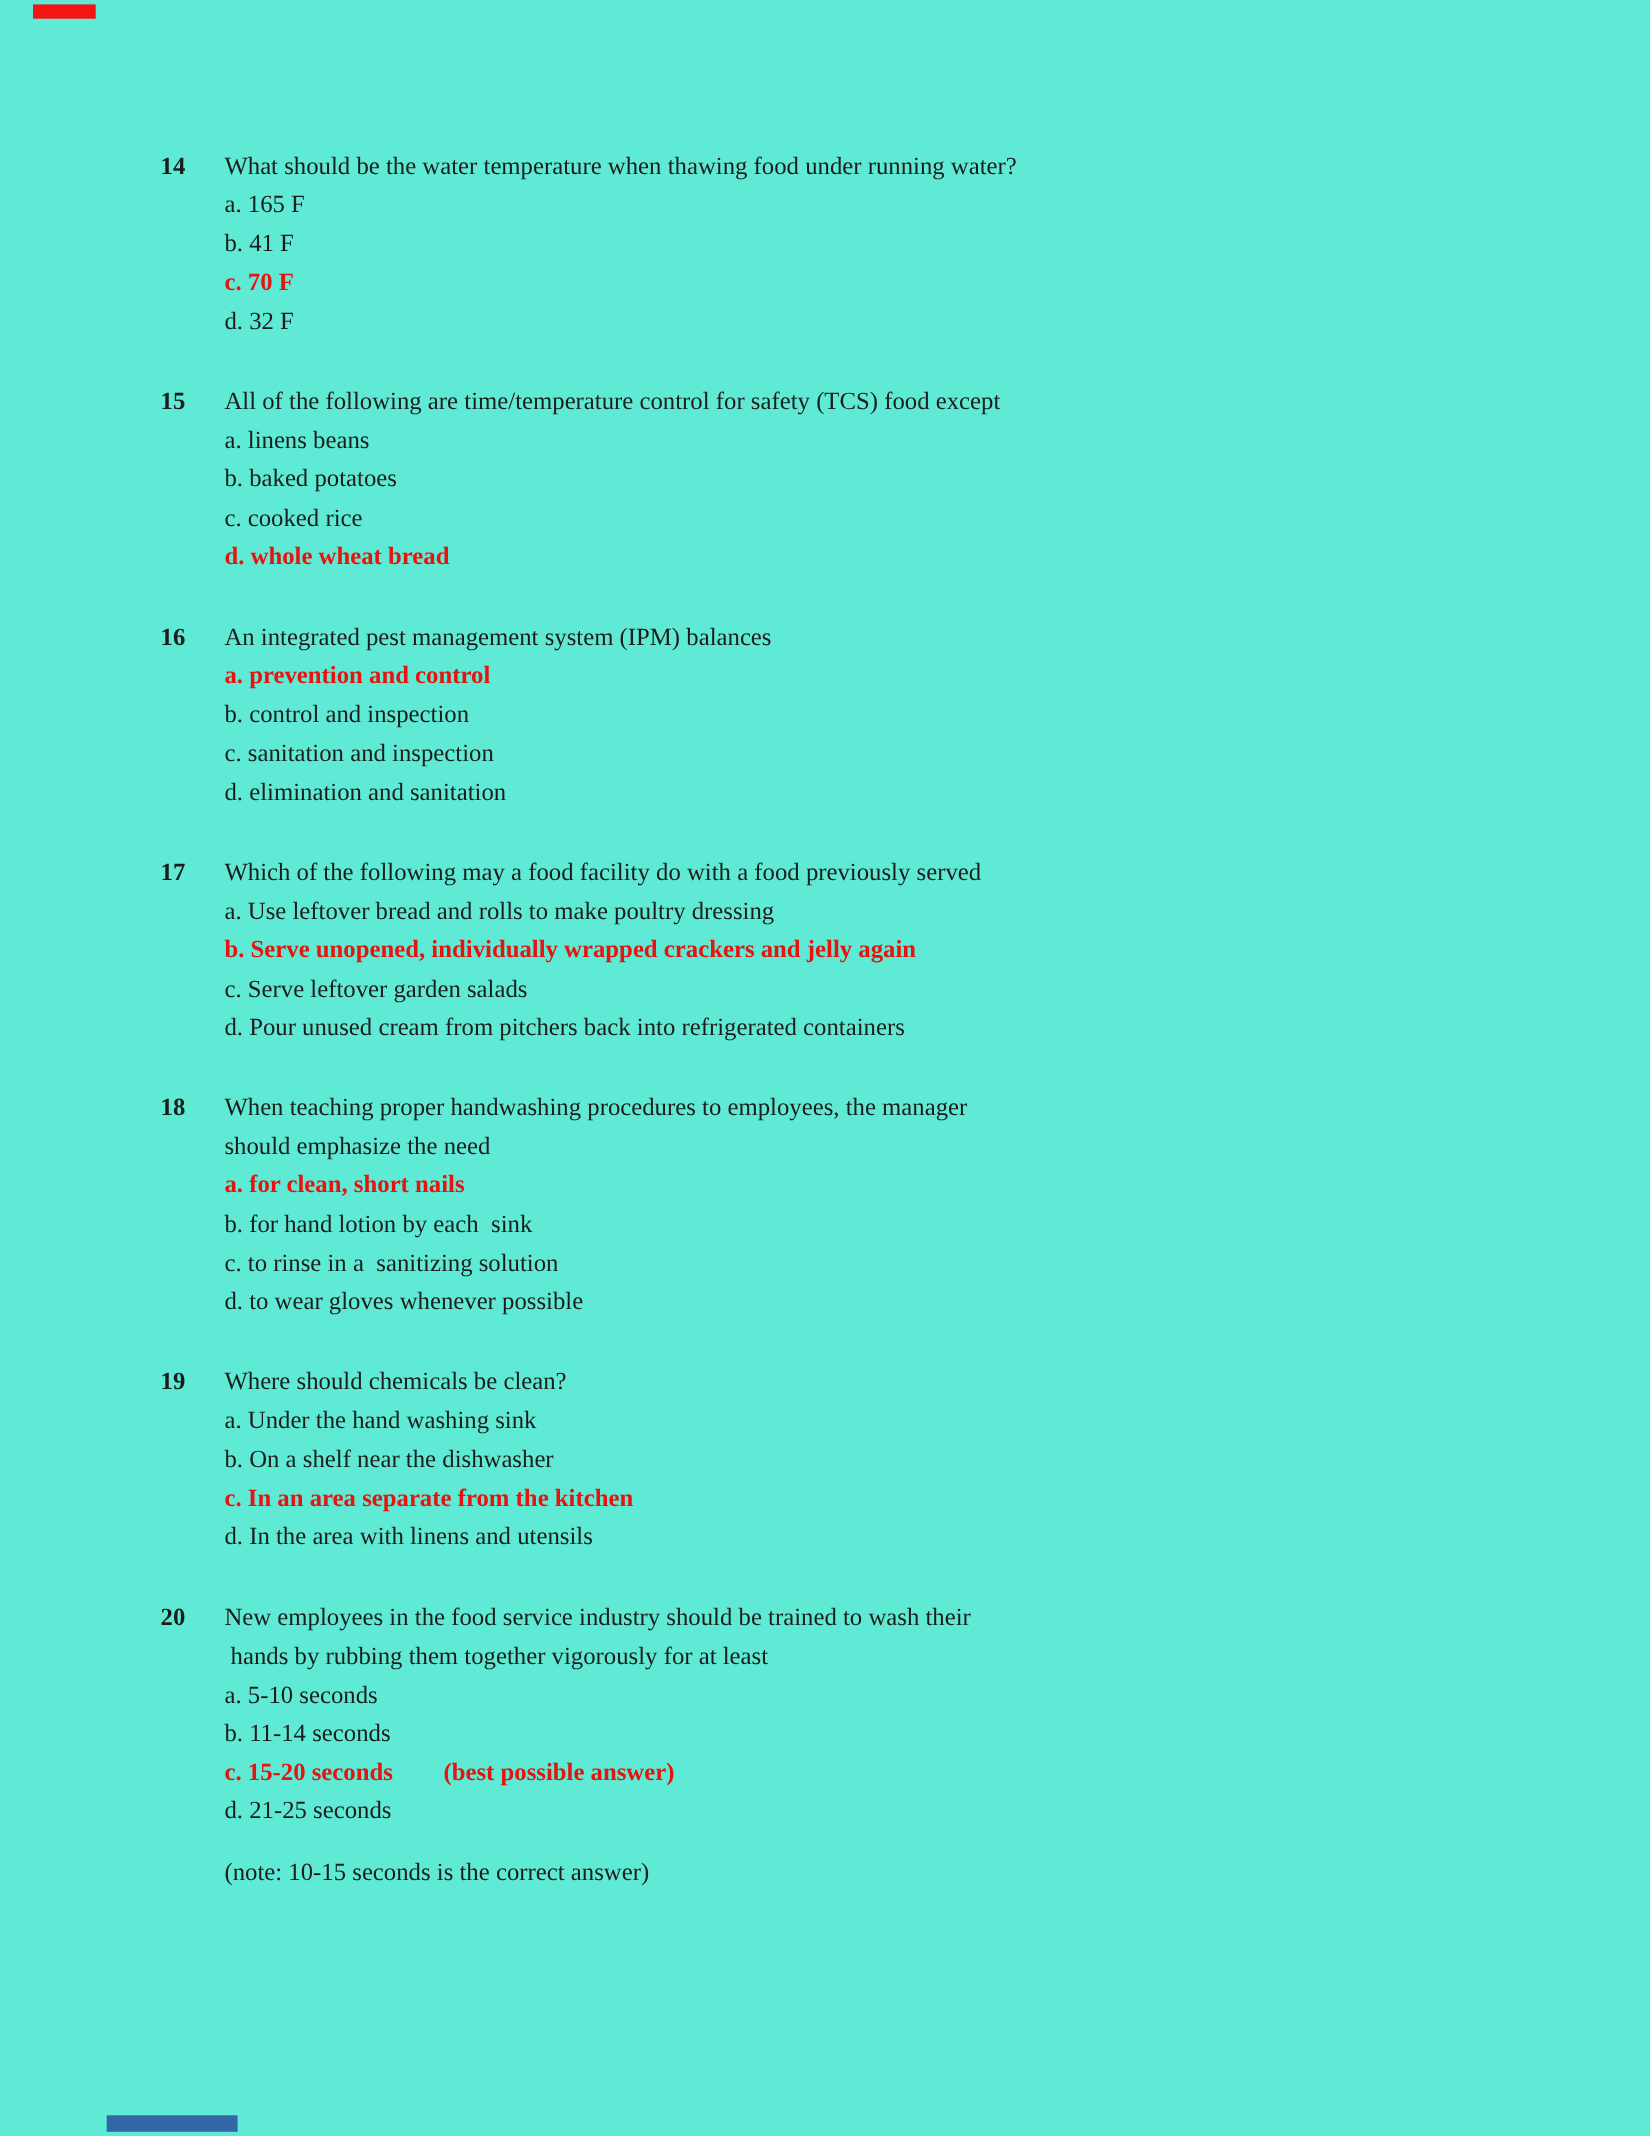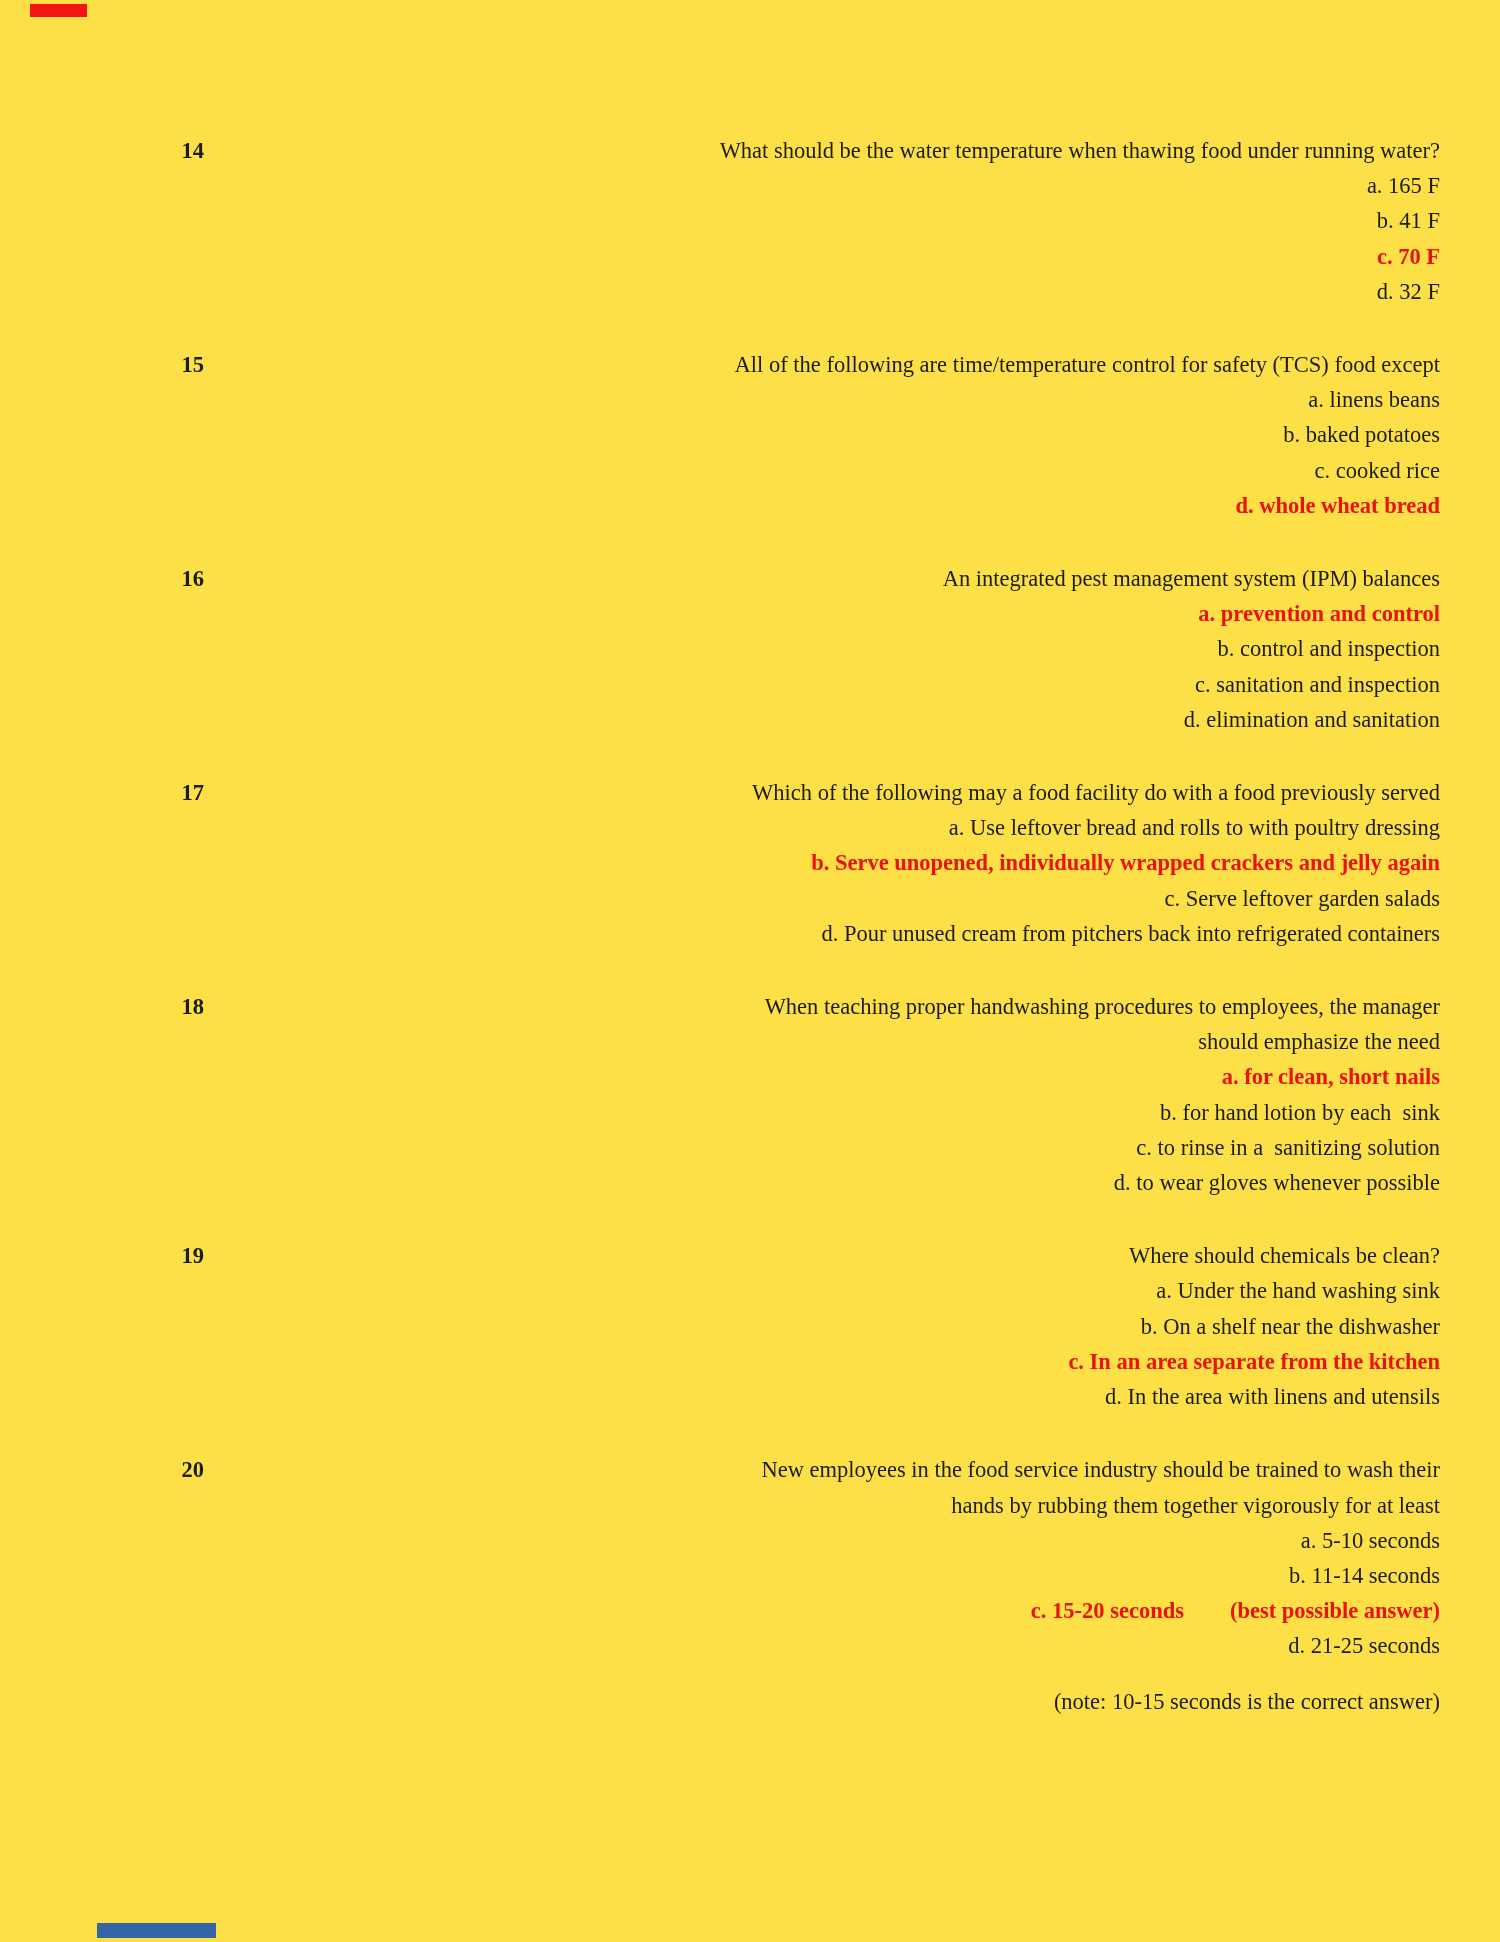--- a/index.html
+++ b/index.html
@@ -4,26 +4,25 @@
 <style>
   html, body {
     margin: 0;
     padding: 0;
     background: #ffffff;
   }
   .page {
     position: relative;
     width: 1500px;
     height: 1942px;
-    background: #fde047;
+    background: #5eead4;
     font-family: "Liberation Serif", "DejaVu Serif", serif;
     font-size: 22.5px;
     color: #1c1c1c;
     overflow: hidden;
-    text-align: right;
   }
   .content {
     position: absolute;
     top: 133px;
     left: 146px;
     right: 60px;
   }
   .question-block {
     display: flex;
     align-items: flex-start;
@@ -109,21 +108,21 @@
         <div class="opt">b. control and inspection</div>
         <div class="opt">c. sanitation and inspection</div>
         <div class="opt">d. elimination and sanitation</div>
       </div>
     </div>
 
     <div class="question-block">
       <span class="q-num">17</span>
       <div class="q-body">
         <div class="q-line">Which of the following may a food facility do with a food previously served</div>
-        <div class="opt">a. Use leftover bread and rolls to with poultry dressing</div>
+        <div class="opt">a. Use leftover bread and rolls to make poultry dressing</div>
         <div class="opt correct">b. Serve unopened, individually wrapped crackers and jelly again</div>
         <div class="opt">c. Serve leftover garden salads</div>
         <div class="opt">d. Pour unused cream from pitchers back into refrigerated containers</div>
       </div>
     </div>
 
     <div class="question-block">
       <span class="q-num">18</span>
       <div class="q-body">
         <div class="q-line">When teaching proper handwashing procedures to employees, the manager</div>

